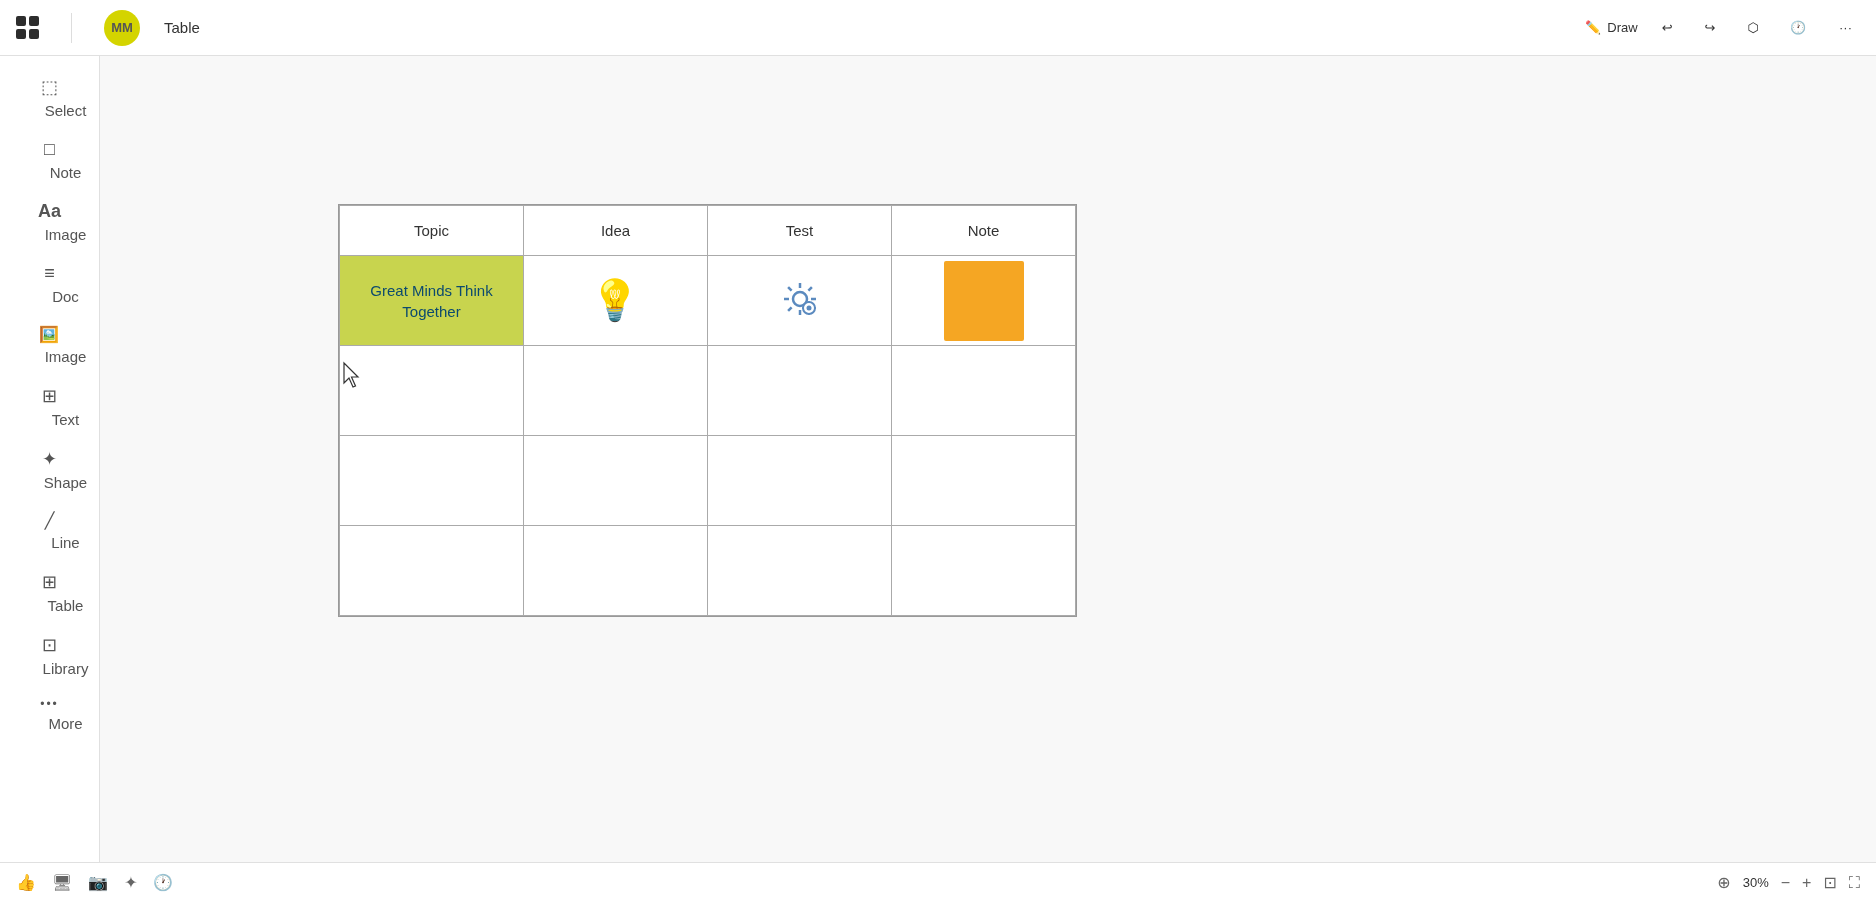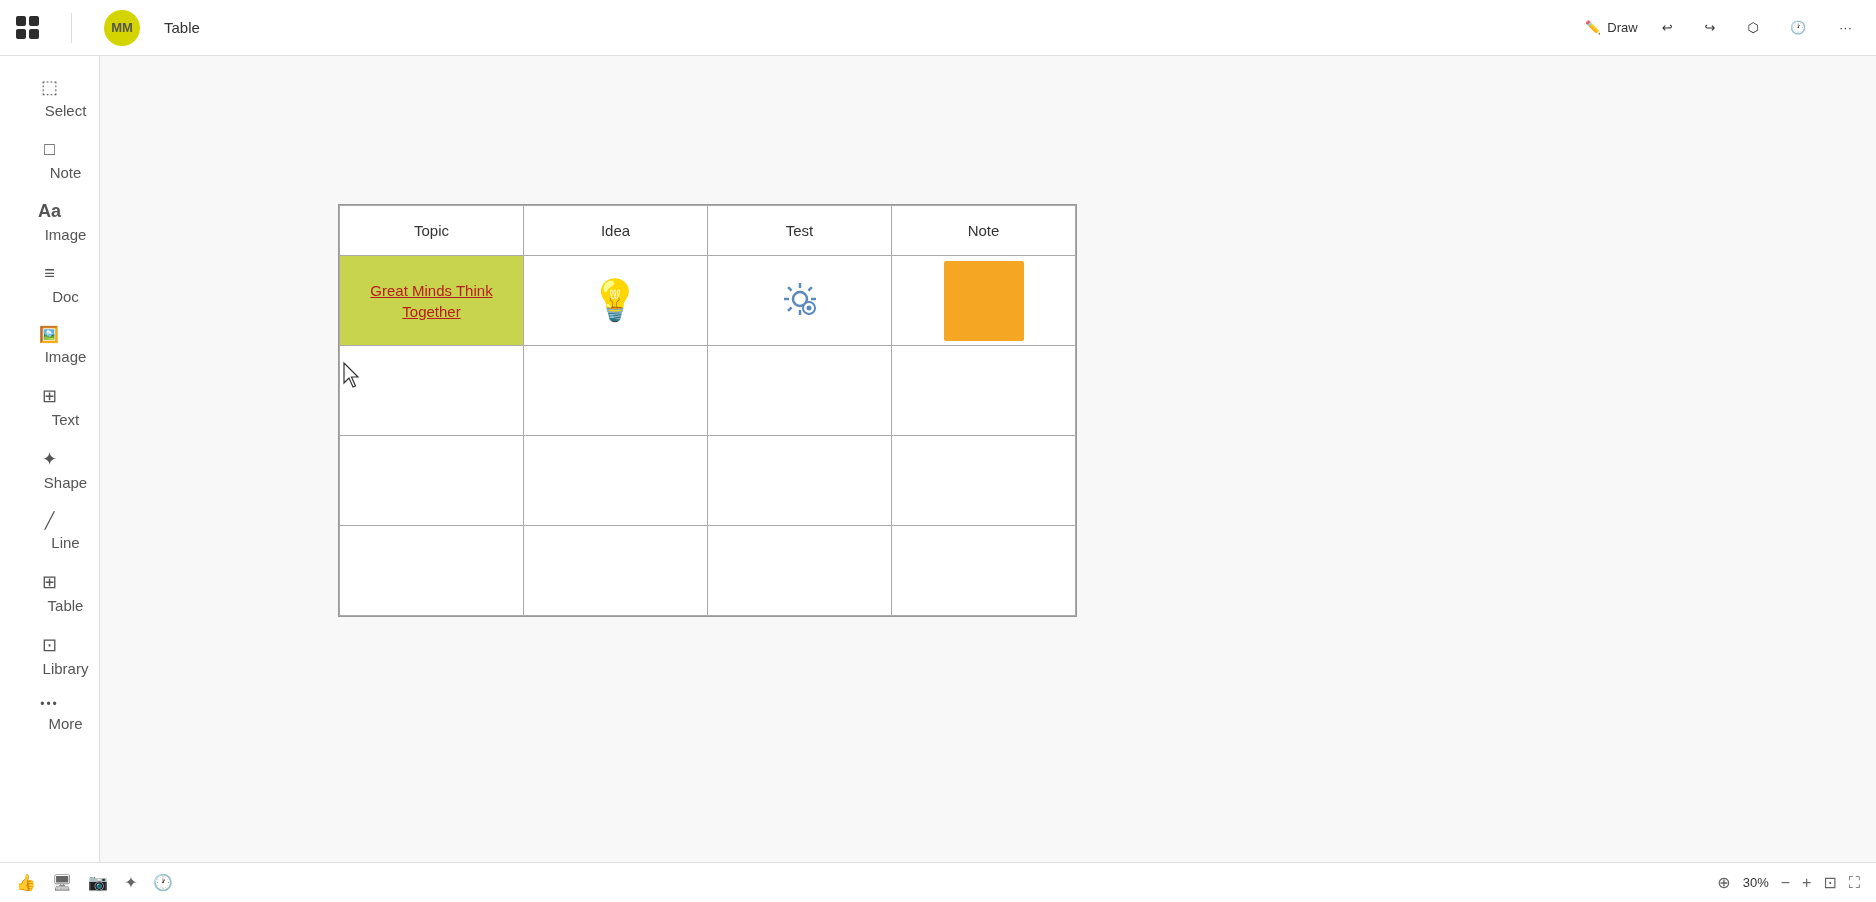--- a/index.html
+++ b/index.html
@@ -153,27 +153,26 @@
 
     .table-grid th {
       height: 50px;
       font-weight: 500;
       color: #333;
       background: #fff;
     }
 
     .cell-topic {
       background: #c8d44e !important;
-      color: #b91c1c;
+      color: #0c4a6e;
       font-size: 14px;
       font-weight: 500;
       vertical-align: middle;
       line-height: 1.4;
       padding: 8px;
-      text-decoration: underline;
     }
 
     .cell-idea {
       vertical-align: middle;
     }
 
     .cell-test {
       vertical-align: middle;
     }
 

